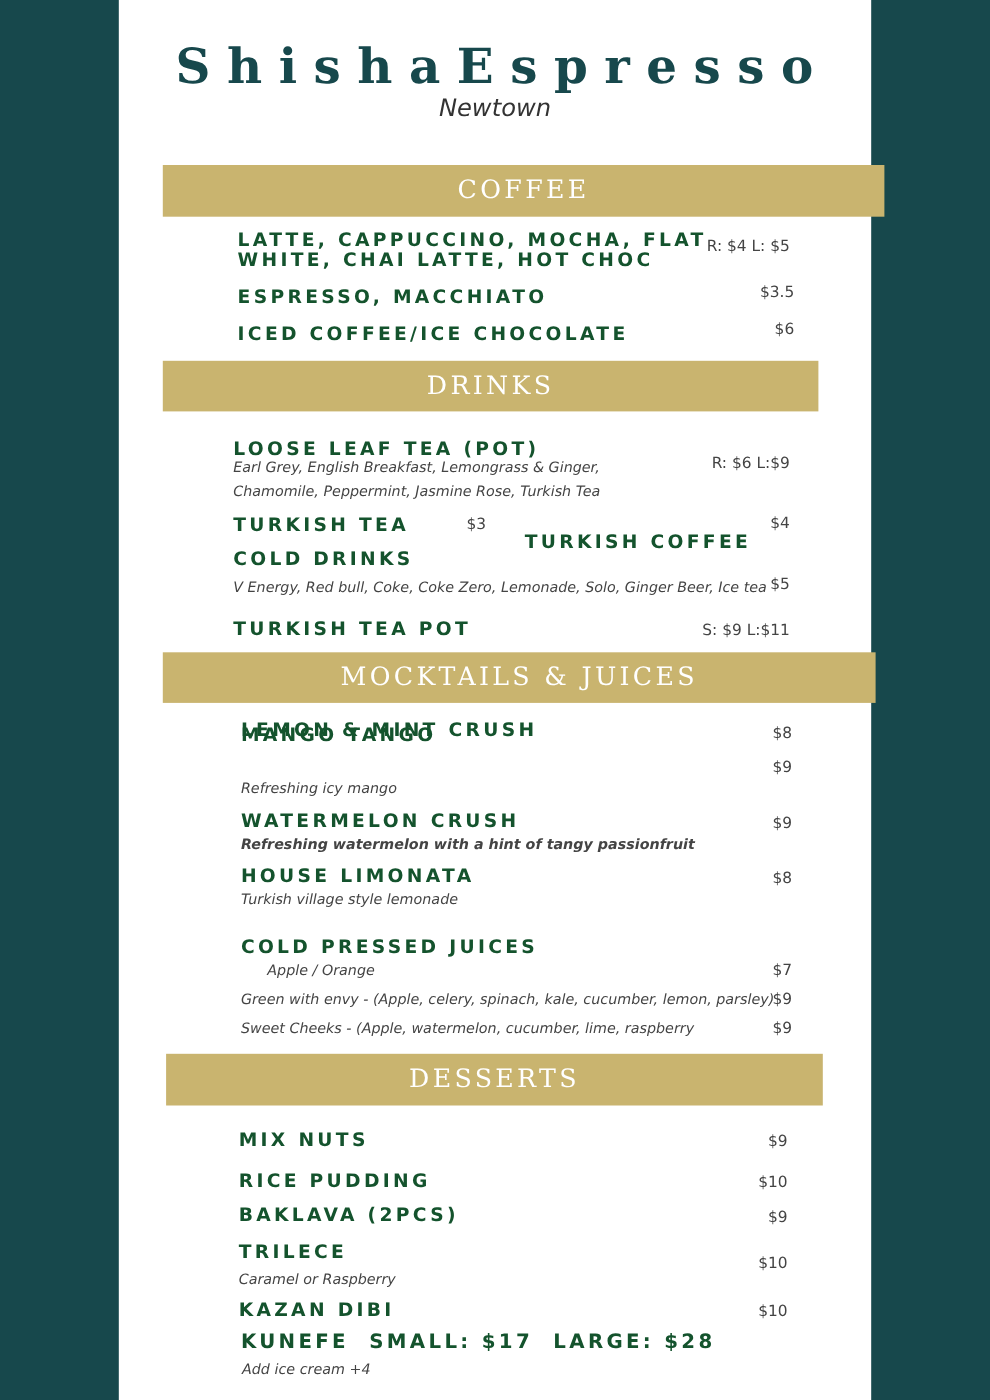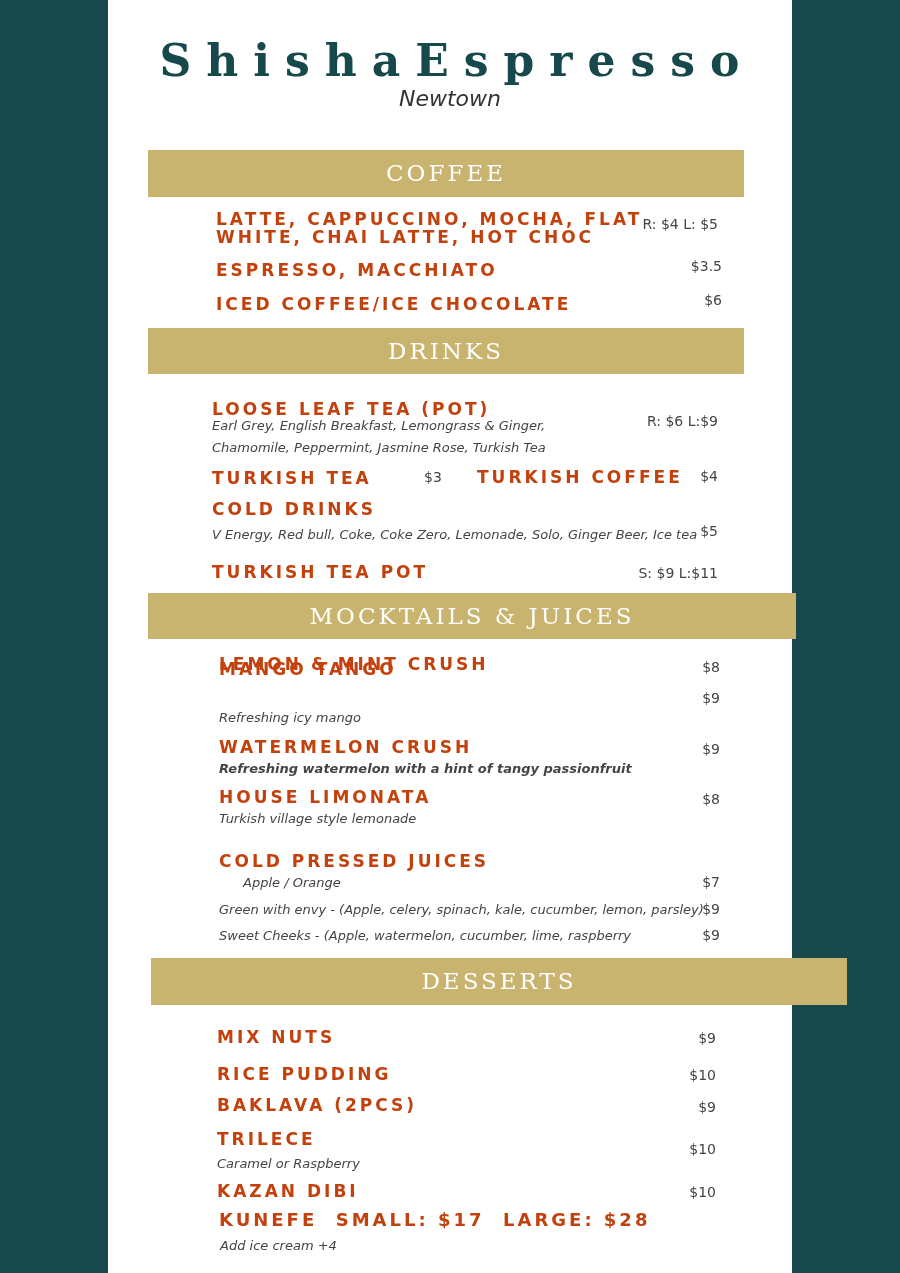--- a/index.html
+++ b/index.html
@@ -3,53 +3,53 @@
 <meta charset="utf-8">
 <style>
   * { margin: 0; padding: 0; box-sizing: border-box; }
   html, body { width: 900px; height: 1273px; overflow: hidden; }
   body { background: #17484c; position: relative; font-family: "Liberation Sans", sans-serif; }
   .page { position: absolute; left: 108px; top: 0; width: 684px; height: 1273px; background: #ffffff; }
   .abs { position: absolute; }
   .title { left: 0; width: 684px; top: 32px; text-align: center; font-family: "DejaVu Serif", serif; font-weight: bold; font-size: 44px; letter-spacing: 15px; color: #17484c; line-height: 58px; padding-left: 14px; }
   .subtitle { left: 0; width: 684px; top: 86px; text-align: center; font-family: "DejaVu Sans", sans-serif; font-style: italic; font-size: 22px; color: #333; }
   .band { background: #c9b46f; color: #fff; text-align: center; font-family: "DejaVu Serif", serif; font-size: 23px; letter-spacing: 3px; }
-  .name { font-family: "DejaVu Sans", sans-serif; font-weight: bold; font-size: 17px; letter-spacing: 3px; color: #c2410c; white-space: nowrap; line-height: 18px; }
+  .name { font-family: "DejaVu Sans", sans-serif; font-weight: bold; font-size: 17px; letter-spacing: 3px; color: #14532d; white-space: nowrap; line-height: 18px; }
   .desc { font-family: "DejaVu Sans", sans-serif; font-style: italic; font-size: 13px; color: #444; white-space: nowrap; line-height: 22px; }
   .price { font-family: "DejaVu Sans", sans-serif; font-size: 14px; color: #444; white-space: nowrap; text-align: right; }
 </style>
 </head>
 <body>
 
 <div class="abs" style="left:0;top:0;width:108px;height:1273px;background:#17484c;"></div>
 <div class="abs" style="left:792px;top:0;width:108px;height:1273px;background:#17484c;"></div>
 
 <div class="page">
   <div class="abs title">ShishaEspresso</div>
   <div class="abs subtitle">Newtown</div>
 
-  <div class="abs band" style="left:40px;top:150px;width:596px;height:47px;line-height:47px;"><span>COFFEE</span></div>
+  <div class="abs band" style="left:40px;top:150px;width:656px;height:47px;line-height:47px;"><span>COFFEE</span></div>
   <div class="abs name" style="left:108px;top:210px;">
     <div>LATTE, CAPPUCCINO, MOCHA, FLAT</div>
     <div>WHITE, CHAI LATTE, HOT CHOC</div>
   </div>
   <div class="abs price" style="right:74px;top:216px;">R: $4 L: $5</div>
   <div class="abs name" style="left:108px;top:261px;">ESPRESSO, MACCHIATO</div>
   <div class="abs price" style="right:70px;top:258px;">$3.5</div>
   <div class="abs name" style="left:108px;top:295px;">ICED COFFEE/ICE CHOCOLATE</div>
   <div class="abs price" style="right:70px;top:292px;">$6</div>
 
   <div class="abs band" style="left:40px;top:328px;width:596px;height:46px;line-height:46px;"><span>DRINKS</span></div>
   <div class="abs name" style="left:104px;top:400px;">LOOSE LEAF TEA (POT)</div>
   <div class="abs desc" style="left:104px;top:415px;">Earl Grey, English Breakfast, Lemongrass &amp; Ginger,</div>
   <div class="abs desc" style="left:104px;top:437px;">Chamomile, Peppermint, Jasmine Rose, Turkish Tea</div>
   <div class="abs price" style="right:74px;top:413px;">R: $6 L:$9</div>
   <div class="abs name" style="left:104px;top:469px;">TURKISH TEA</div>
   <div class="abs price" style="left:316px;top:469px;">$3</div>
-  <div class="abs name" style="left:369px;top:468px;">TURKISH COFFEE</div>
+  <div class="abs name" style="left:369px;top:484px;">TURKISH COFFEE</div>
   <div class="abs price" style="right:74px;top:468px;">$4</div>
   <div class="abs name" style="left:104px;top:500px;">COLD DRINKS</div>
   <div class="abs desc" style="left:104px;top:524px;">V Energy, Red bull, Coke, Coke Zero, Lemonade, Solo, Ginger Beer, Ice tea</div>
   <div class="abs price" style="right:74px;top:523px;">$5</div>
   <div class="abs name" style="left:104px;top:563px;">TURKISH TEA POT</div>
   <div class="abs price" style="right:74px;top:565px;">S: $9 L:$11</div>
 
   <div class="abs band" style="left:40px;top:593px;width:648px;height:46px;line-height:46px;"><span>MOCKTAILS &amp; JUICES</span></div>
   <div class="abs name" style="left:111px;top:655px;">LEMON &amp; MINT CRUSH</div>
   <div class="abs price" style="right:72px;top:659px;">$8</div>
@@ -63,21 +63,21 @@
   <div class="abs desc" style="left:111px;top:808px;">Turkish village style lemonade</div>
   <div class="abs price" style="right:72px;top:791px;">$8</div>
   <div class="abs name" style="left:111px;top:852px;">COLD PRESSED JUICES</div>
   <div class="abs desc" style="left:111px;top:872px;margin-left:24px;">Apple / Orange</div>
   <div class="abs price" style="right:72px;top:874px;">$7</div>
   <div class="abs desc" style="left:111px;top:899px;">Green with envy - (Apple, celery, spinach, kale, cucumber, lemon, parsley)</div>
   <div class="abs price" style="right:72px;top:901px;">$9</div>
   <div class="abs desc" style="left:111px;top:925px;">Sweet Cheeks - (Apple, watermelon, cucumber, lime, raspberry</div>
   <div class="abs price" style="right:72px;top:927px;">$9</div>
 
-  <div class="abs band" style="left:43px;top:958px;width:696px;height:47px;line-height:47px;"><span>DESSERTS</span></div>
+  <div class="abs band" style="left:43px;top:958px;width:597px;height:47px;line-height:47px;"><span>DESSERTS</span></div>
   <div class="abs name" style="left:109px;top:1028px;">MIX NUTS</div>
   <div class="abs price" style="right:76px;top:1030px;">$9</div>
   <div class="abs name" style="left:109px;top:1065px;">RICE PUDDING</div>
   <div class="abs price" style="right:76px;top:1067px;">$10</div>
   <div class="abs name" style="left:109px;top:1096px;">BAKLAVA (2PCS)</div>
   <div class="abs price" style="right:76px;top:1099px;">$9</div>
   <div class="abs name" style="left:109px;top:1130px;">TRILECE</div>
   <div class="abs desc" style="left:109px;top:1153px;">Caramel or Raspberry</div>
   <div class="abs price" style="right:76px;top:1141px;">$10</div>
   <div class="abs name" style="left:109px;top:1182px;">KAZAN DIBI</div>

